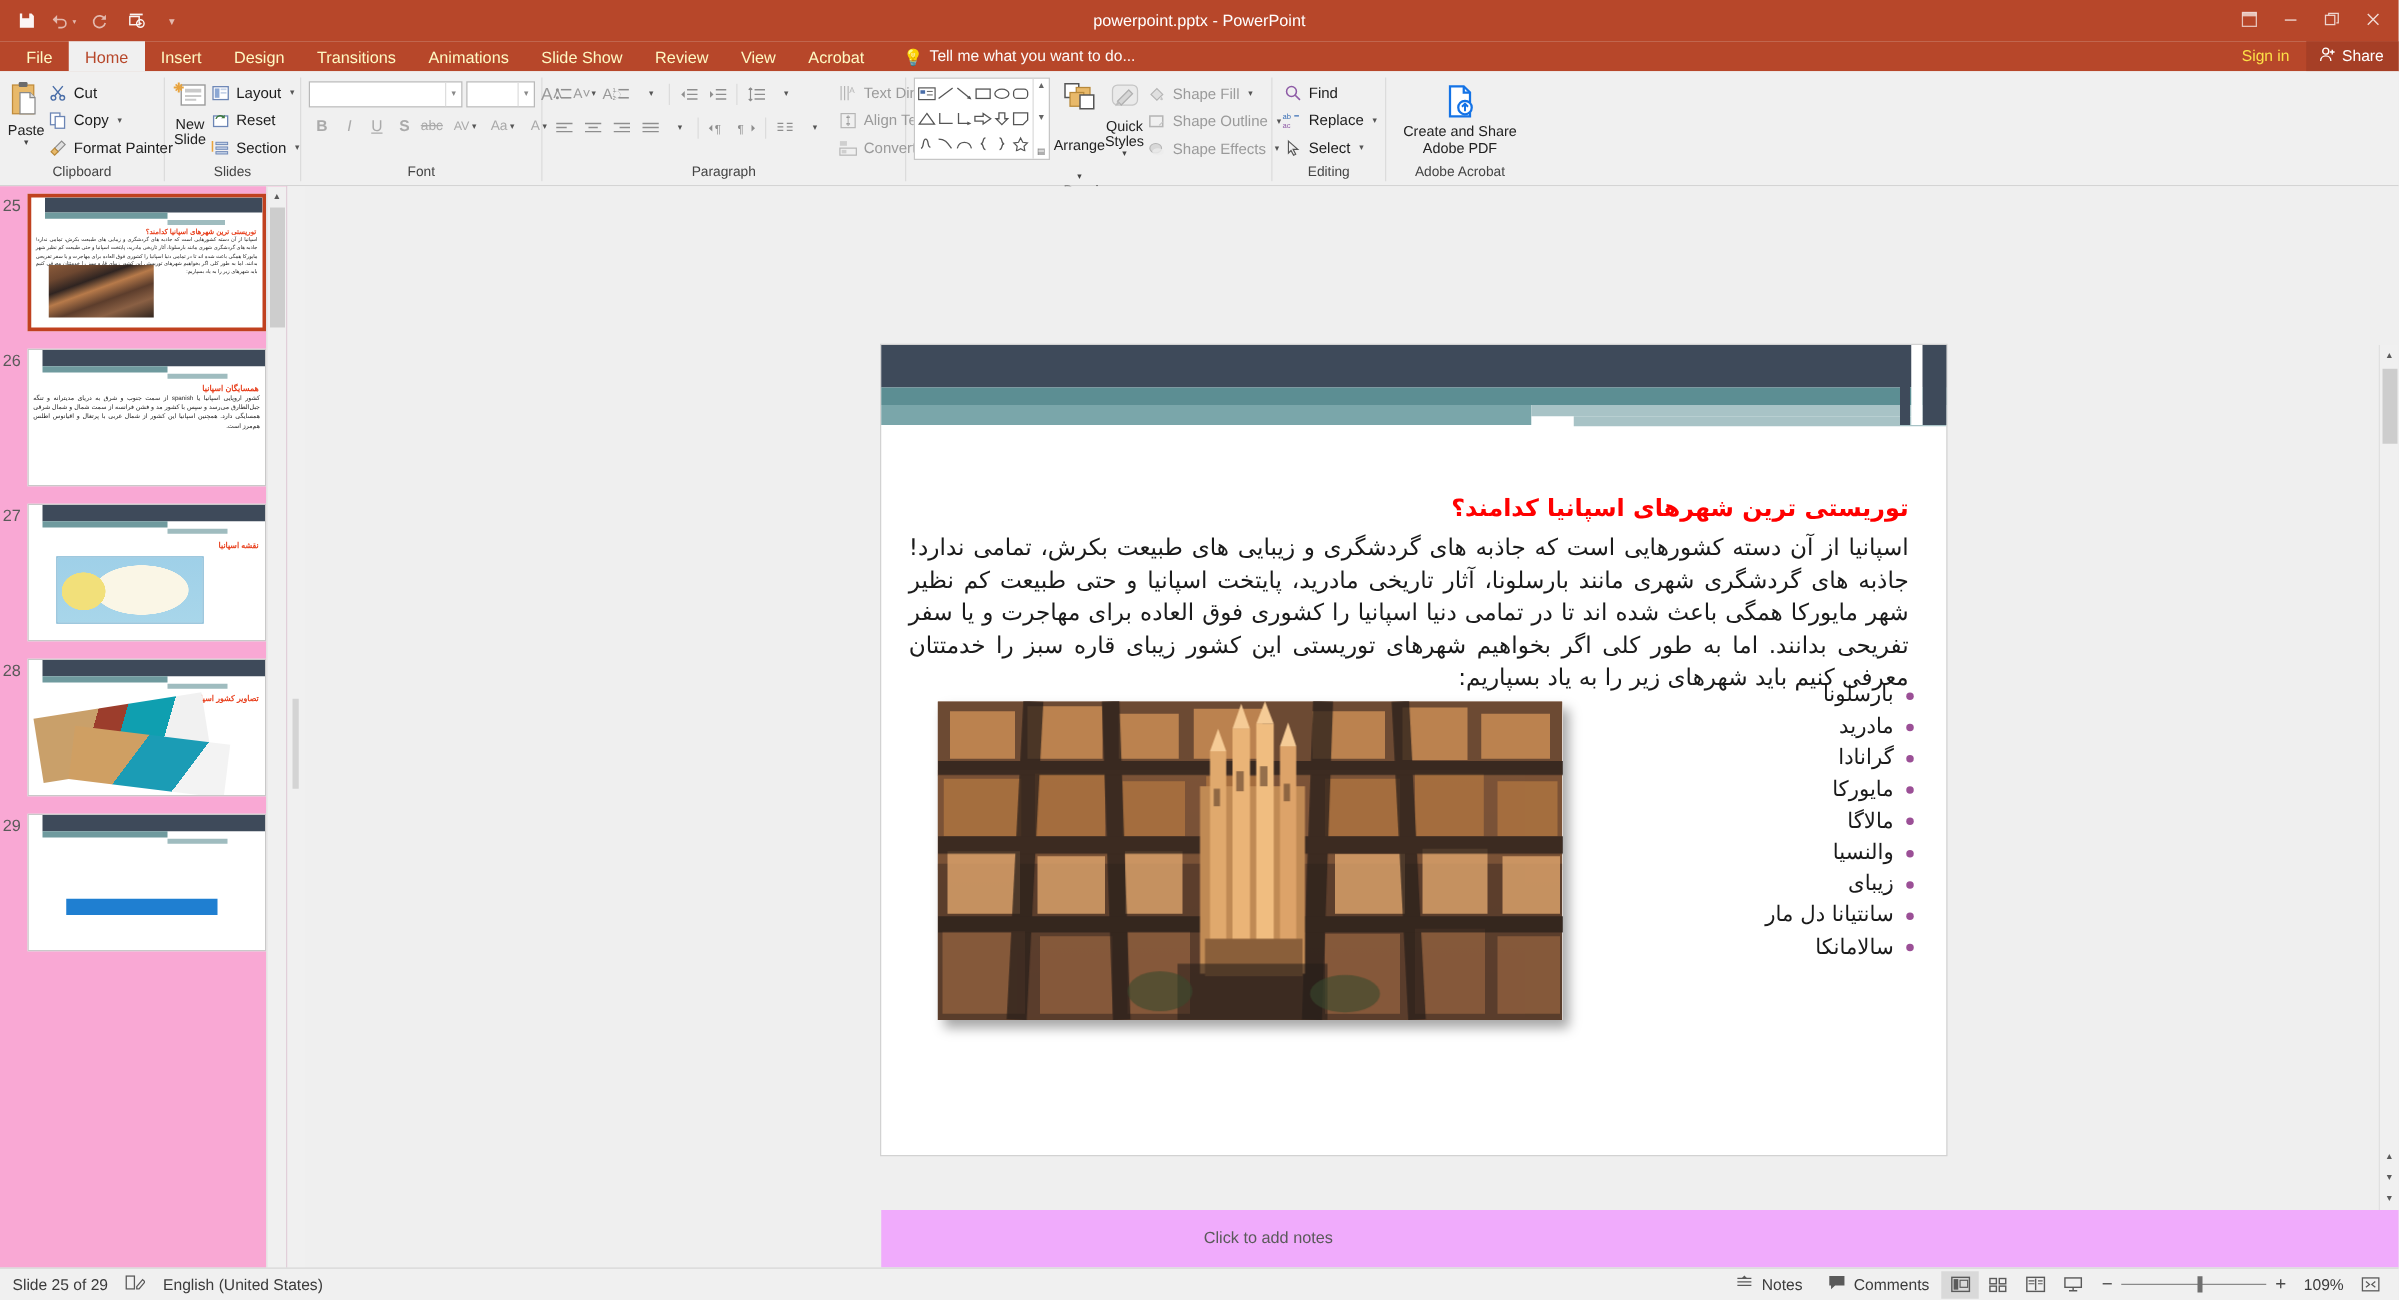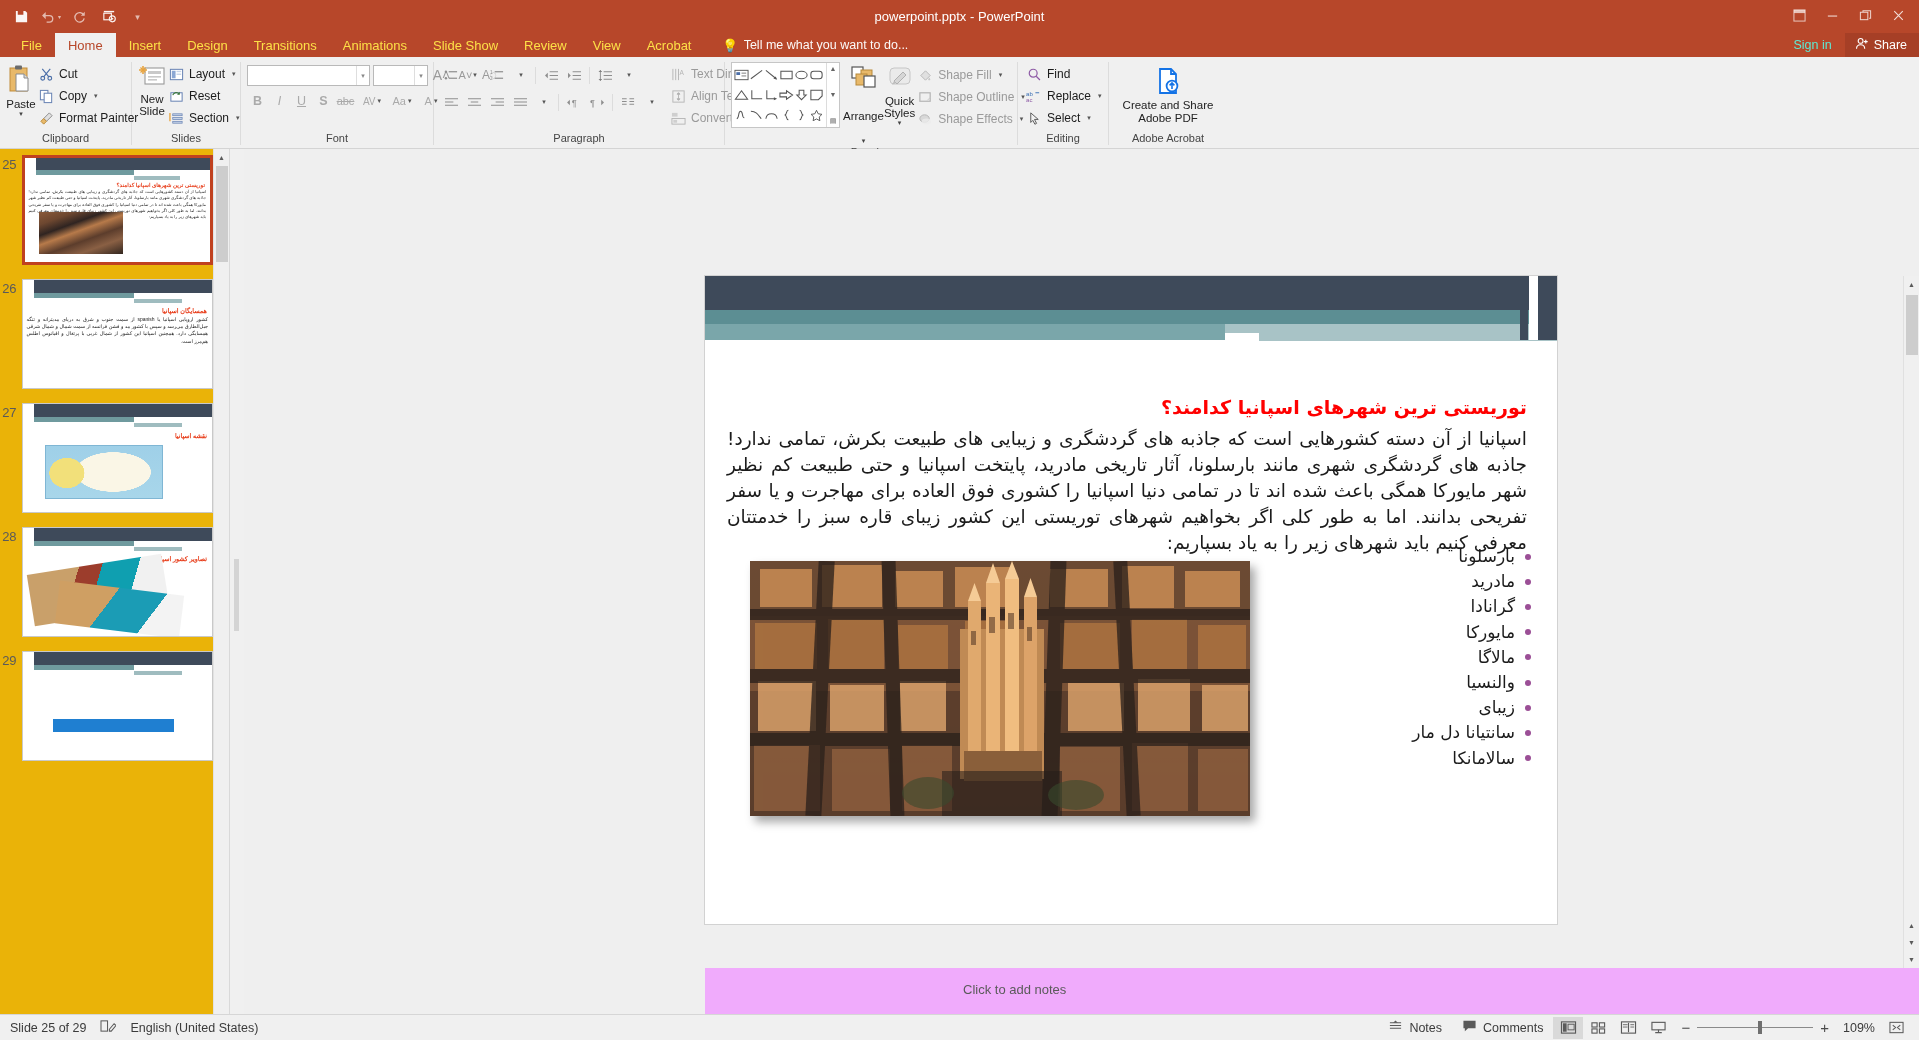--- a/index.html
+++ b/index.html
@@ -31,33 +31,33 @@
   }
   .win-ctrl{ position:absolute; right:4px; top:0; display:flex; align-items:center; height:30px; }
   .win-btn{ width:33px;height:28px;display:flex;align-items:center;justify-content:center;color:#fff;opacity:.9; }
 
   
   .tabbar{
     height:24px; background:#b7472a; flex:none; display:flex; align-items:stretch;
     padding-left:8px; position:relative;
   }
   .tab{
-    color:#fde047; font-size:13px; padding:0 13px; display:flex; align-items:center;
+    color:#fef9c3; font-size:13px; padding:0 13px; display:flex; align-items:center;
     height:24px; white-space:nowrap;
   }
   .tab.active{ background:#f0f0f0; color:#b7472a; }
   .tellme{
     display:flex;align-items:center; gap:5px; color:#fff; font-size:12.5px;
     margin-left:18px; opacity:.97;
   }
   .tellme .bulb{ font-size:13px; }
   .acct{
     position:absolute; right:0; top:0; height:24px; display:flex; align-items:center; gap:0;
   }
-  .acct .signin{ color:#5eead4; font-size:12.5px; padding:0 13px; }
+  .acct .signin{ color:#fde047; font-size:12.5px; padding:0 13px; }
   .acct .share{
     color:#fff; font-size:12.5px; padding:0 12px 0 10px; height:24px;
     display:flex;align-items:center;gap:5px; background:#a63f26;
   }
 
   
   .ribbon{
     height:92px; background:#f0f0f0; flex:none; display:flex; align-items:stretch;
     border-bottom:1px solid #d4d4d4; position:relative;
   }
@@ -116,21 +116,21 @@
   .viewbtn.sel{ background:#d9d9d9; }
   .zoomslider{ display:flex;align-items:center;gap:7px; padding:0 8px; }
   .ztrack{ width:116px;height:1px;background:#8a8a8a; position:relative; }
   .zthumb{ position:absolute; left:52%; top:-6px; width:4px;height:13px;background:#6f6f6f; }
 
   
   .main{ flex:1; display:flex; position:relative; min-height:0; }
 
   
   .thumbpane{
-    width:230px; background:#eab308; position:relative; flex:none; overflow:hidden;
+    width:230px; background:#f9a8d4; position:relative; flex:none; overflow:hidden;
     border-right:1px solid #d9d9d9;
   }
   .thumbscroll{ position:absolute; inset:0 16px 0 0; padding:6px 0 0 0; }
   .thumbrow{ display:flex; align-items:flex-start; margin-bottom:14px; }
   .thnum{ width:22px; text-align:right; padding-right:5px; font-size:13px; color:#5a5a5a; padding-top:2px; }
   .thumb{
     width:196px; height:110px; background:#fff; border:1px solid #c9c9c9; position:relative; overflow:hidden;
   }
   .thumb.sel{ border:3px solid #c0411f; }
   .th-band{ position:absolute; left:6%; right:0; top:0; height:12%; background:#3e4a5a; }

